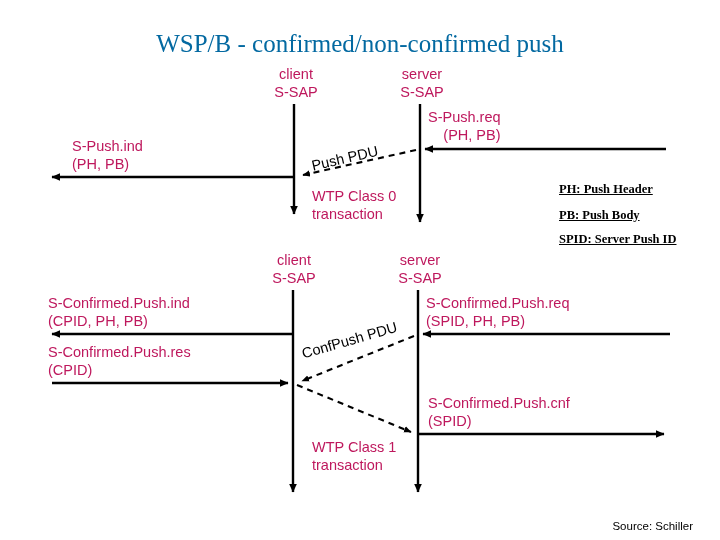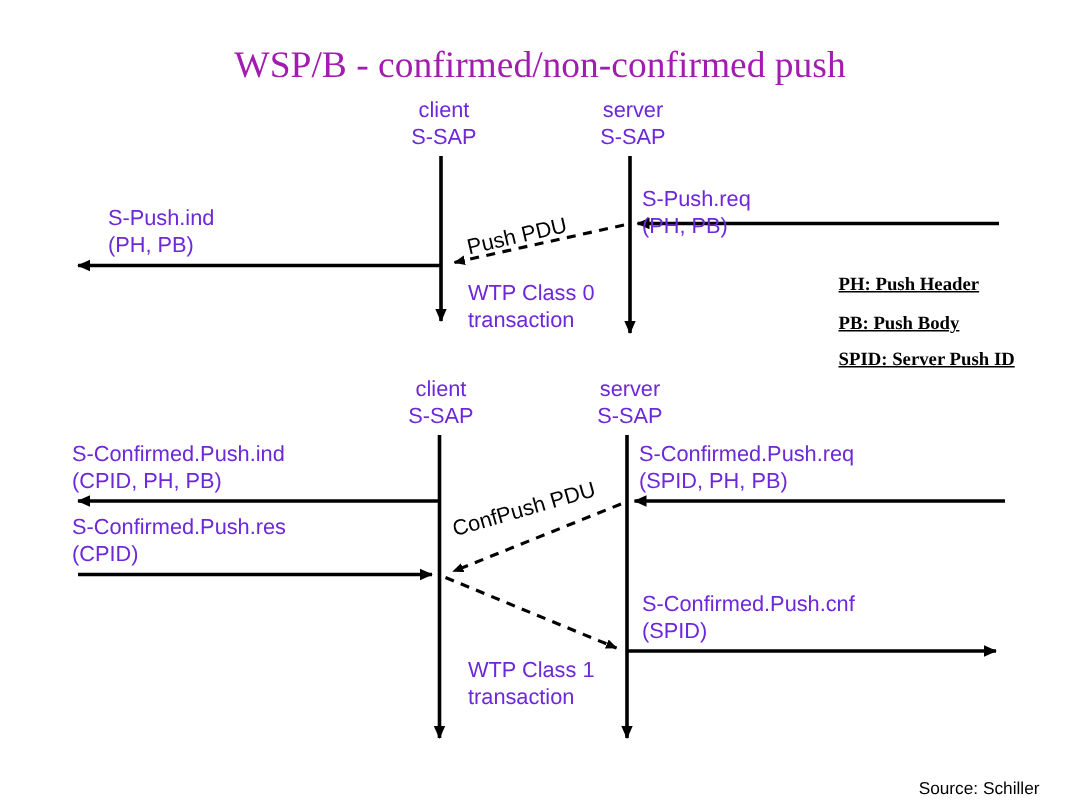--- a/index.html
+++ b/index.html
@@ -24,29 +24,29 @@
     pointer-events: none;
   }
   .title {
     position: absolute;
     left: 0;
     top: 30px;
     width: 720px;
     text-align: center;
     font-family: "Liberation Serif", serif;
     font-size: 25px;
-    color: #a21caf;
+    color: #0369a1;
     letter-spacing: 0px;
     white-space: nowrap;
   }
   .lbl {
     position: absolute;
     font-family: "Liberation Sans", sans-serif;
     font-size: 14.5px;
-    color: #6d28d9;
+    color: #be185d;
     line-height: 18px;
     white-space: nowrap;
   }
   .lbl.center {
     text-align: center;
   }
   .legend {
     position: absolute;
     font-family: "Liberation Serif", serif;
     font-weight: bold;
@@ -137,21 +137,21 @@
   <div class="lbl center" style="left:254px; top:65px; width:84px;">
     <div>client</div>
     <div>S-SAP</div>
   </div>
 
   <div class="lbl center" style="left:380px; top:65px; width:84px;">
     <div>server</div>
     <div>S-SAP</div>
   </div>
 
-  <div class="lbl" style="left:428px; top:124px;">
+  <div class="lbl" style="left:428px; top:108px;text-align:right;">
     <div>S-Push.req</div>
     <div>(PH, PB)</div>
   </div>
 
   <div class="lbl" style="left:52px; top:137px;margin-left:20px;">
     <div>S-Push.ind</div>
     <div>(PH, PB)</div>
   </div>
 
   <div class="pdu-label pdu-1">Push PDU</div>

